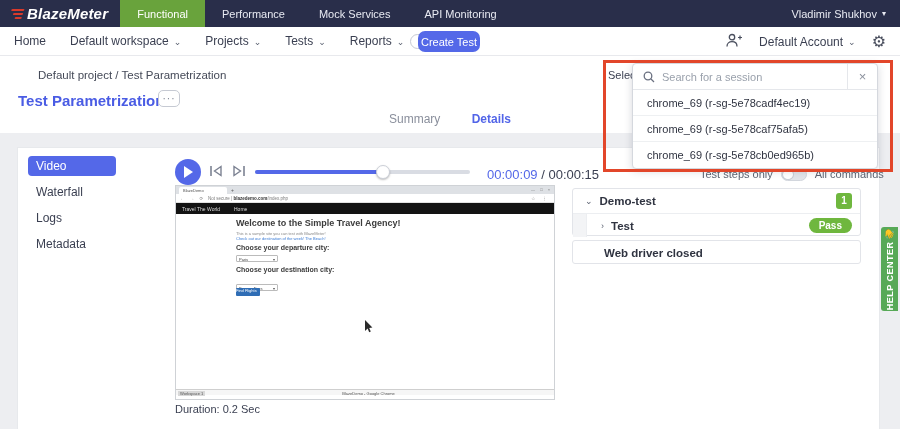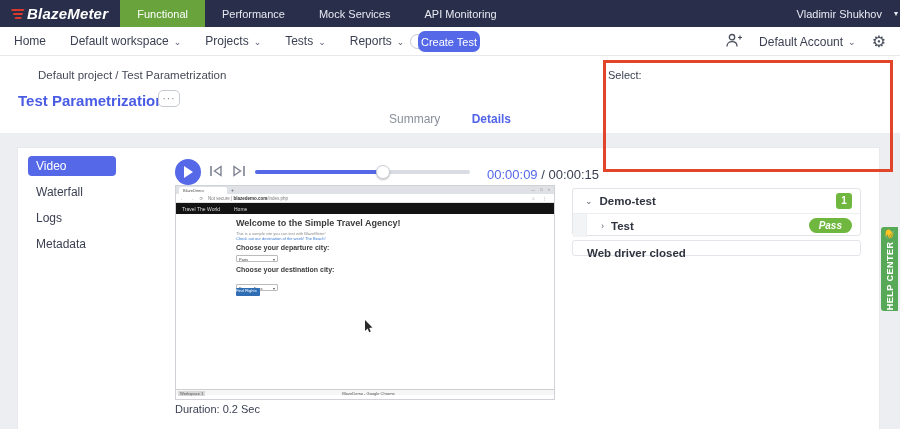--- a/index.html
+++ b/index.html
@@ -9,21 +9,21 @@
 
   
   .topbar { position:absolute; left:0; top:0; width:900px; height:27px; background:#292e4a; display:flex; align-items:stretch; }
   .logo { display:flex; align-items:center; gap:4px; padding:0 12px 0 10px; }
   .logo-lines { display:flex; flex-direction:column; gap:2px; align-items:flex-end; transform:skewX(-18deg); }
   .logo-lines i { display:block; height:2px; background:#d93a2b; border-radius:1px; }
   .logo-lines i:nth-child(1){width:13px;} .logo-lines i:nth-child(2){width:10px;} .logo-lines i:nth-child(3){width:7px;}
   .logo-text { color:#fff; font-size:15px; font-weight:bold; font-style:italic; letter-spacing:.2px; }
   .top-tab { display:flex; align-items:center; padding:0 17px; color:#e8eaf2; font-size:11px; cursor:pointer; }
   .top-tab.active { background:#69a33c; color:#fff; }
-  .top-user { margin-left:auto; display:flex; align-items:center; color:#e8eaf2; font-size:11px; padding-right:2px; gap:12px; }
+  .top-user { margin-left:auto; display:flex; align-items:center; color:#e8eaf2; font-size:11px; padding-right:14px; gap:5px; }
   .caret { font-size:8px; color:inherit; line-height:1; }
 
   
   .navrow { position:absolute; left:0; top:27px; width:900px; height:29px; background:#fff; border-bottom:1px solid #e8e9ed; display:flex; align-items:center; font-size:12px; color:#3a3f51; }
   .nav-item { display:flex; align-items:center; gap:5px; padding:0 12px; cursor:pointer; white-space:nowrap; }
   .nav-item:first-child { padding-left:14px; }
   .nav-caret { font-size:9px; color:#5a6070; margin-top:1px; }
   .reports-badge { border:1px solid #c6cad3; border-radius:9px; color:#8a909c; font-size:10px; padding:1px 9px; margin-left:-6px; }
   .create-btn { position:absolute; left:418px; top:4px; width:62px; height:21px; background:#5468e8; color:#fff; font-size:11px; border:none; border-radius:7px; cursor:pointer; }
   .nav-right { position:absolute; right:14px; top:0; height:29px; display:flex; align-items:center; gap:16px; }
@@ -86,28 +86,28 @@
   .vt-taskbar .tb-left { position:absolute; left:2px; top:1px; background:#d8d8d8; padding:0 2px; }
   .vt-taskbar .tb-center { position:absolute; left:44%; top:1px; }
   .duration { position:absolute; left:175px; top:403px; font-size:11px; color:#3a3f51;text-align:center; }
 
   
   .toggle-row { position:absolute; left:700px; top:166px; width:180px; height:16px; font-size:11px; color:#5e6472; display:flex; align-items:center; gap:8px; white-space:nowrap; }
   .toggle-pill { width:26px; height:13px; border-radius:7px; background:#e2e5ea; border:1px solid #d2d6dd; position:relative; cursor:pointer; flex:0 0 auto; }
   .toggle-knob { position:absolute; left:0; top:0; width:12px; height:11px; border-radius:50%; background:#fff; border:1px solid #c8ccd4; }
   .steps-card { position:absolute; left:572px; width:289px; background:#fff; border:1px solid #e2e4e9; border-radius:3px; }
   .card-a { top:188px; height:48px; }
-  .card-b { top:240px; height:16px; }
+  .card-b { top:240px; height:24px;padding-left:17px; }
   .step-row { height:24px; display:flex; align-items:center; font-size:11.5px; color:#2f3340; font-weight:bold; position:relative; }
   .step-row .chev { font-size:9px; color:#5a6070; margin:0 7px 0 12px; font-weight:normal; }
   .row-test { border-top:1px solid #eceef1; }
   .row-test .indent { width:14px; height:100%; background:#f3f4f6; border-right:1px solid #eceef1; }
   .row-test .chev { margin-left:14px; }
   .badge-count { position:absolute; right:8px; top:4px; width:16px; height:16px; background:#6fb73e; border-radius:3px; color:#fff; font-size:10px; font-weight:bold; text-align:center; line-height:16px; }
-  .badge-pass { position:absolute; right:8px; top:4px; background:#6fb73e; border-radius:9px; color:#fff; font-size:10px; font-weight:bold; padding:2px 10px;font-style:italic; }
+  .badge-pass { position:absolute; right:8px; top:4px; background:#6fb73e; border-radius:9px; color:#fff; font-size:10px; font-weight:bold; padding:2px 10px; }
   .closed-row { padding-left:14px; }
 
   
   .select-label { position:absolute; left:608px; top:69px; font-size:11px; color:#3a3f51; }
   .session-panel { position:absolute; left:632px; top:63px; width:246px; background:#fff; border:1px solid #d5d8de; border-radius:4px; box-shadow:0 2px 8px rgba(40,45,70,.18); z-index:5; }
   .search-row { height:26px; display:flex; align-items:center; border-bottom:1px solid #e5e7eb; }
   .search-row svg { margin:0 7px 0 10px; }
   .search-input { flex:1; border:none; outline:none; font-size:11px; color:#3a3f51; font-family:"Liberation Sans", sans-serif; }
   .search-input::placeholder { color:#9aa1ac; }
   .clear-btn { width:30px; height:26px; border:none; background:none; border-left:1px solid #e5e7eb; color:#8a909c; font-size:13px; cursor:pointer; }
@@ -252,20 +252,27 @@
           <path d="M1 0 L1 11 L3.6 8.6 L5.2 12.2 L6.8 11.4 L5.2 7.9 L8.4 7.6 Z" fill="#2b2b2b"></path>
         </svg>
       <div class="vt-taskbar">
         <span class="tb-left">Workspace 1</span>
         <span class="tb-center">BlazeDemo - Google Chrome</span>
       </div>
     </div>
   </div>
   <div class="duration">Duration: 0.2 Sec</div>
 
+  <div class="toggle-row">
+    <span>Test steps only</span>
+    <span class="toggle-pill">
+        <span class="toggle-knob"></span>
+      </span>
+    <span>All commands</span>
+  </div>
 
   <div class="steps-card card-a">
     <div class="step-row">
       <span class="chev">⌄</span>
       <span>Demo-test</span>
       <span class="badge-count">1</span>
     </div>
     <div class="step-row row-test">
       <span class="indent"></span>
       <span class="chev">›</span>
@@ -273,20 +280,33 @@
       <span class="badge-pass">Pass</span>
     </div>
   </div>
   <div class="steps-card card-b">
     <div class="step-row closed-row">
       <span>Web driver closed</span>
     </div>
   </div>
 
   <div class="select-label">Select:</div>
+  <div class="session-panel">
+    <div class="search-row">
+      <svg width="12" height="12" viewBox="0 0 12 12">
+          <circle cx="5" cy="5" r="3.8" fill="none" stroke="#6a7080" stroke-width="1.3"></circle>
+          <path d="M8 8 L11 11" stroke="#6a7080" stroke-width="1.3"></path>
+        </svg>
+      <input class="search-input" placeholder="Search for a session" style="">
+      <button class="clear-btn">×</button>
+    </div>
+    <div class="session-option">chrome_69 (r-sg-5e78cadf4ec19)</div>
+    <div class="session-option">chrome_69 (r-sg-5e78caf75afa5)</div>
+    <div class="session-option">chrome_69 (r-sg-5e78cb0ed965b)</div>
+  </div>
 
   <div class="annotation"></div>
 
   <div class="help-tab">
     <span>HELP CENTER 👋</span>
   </div>
 
 </div>
 
 </body></html>

